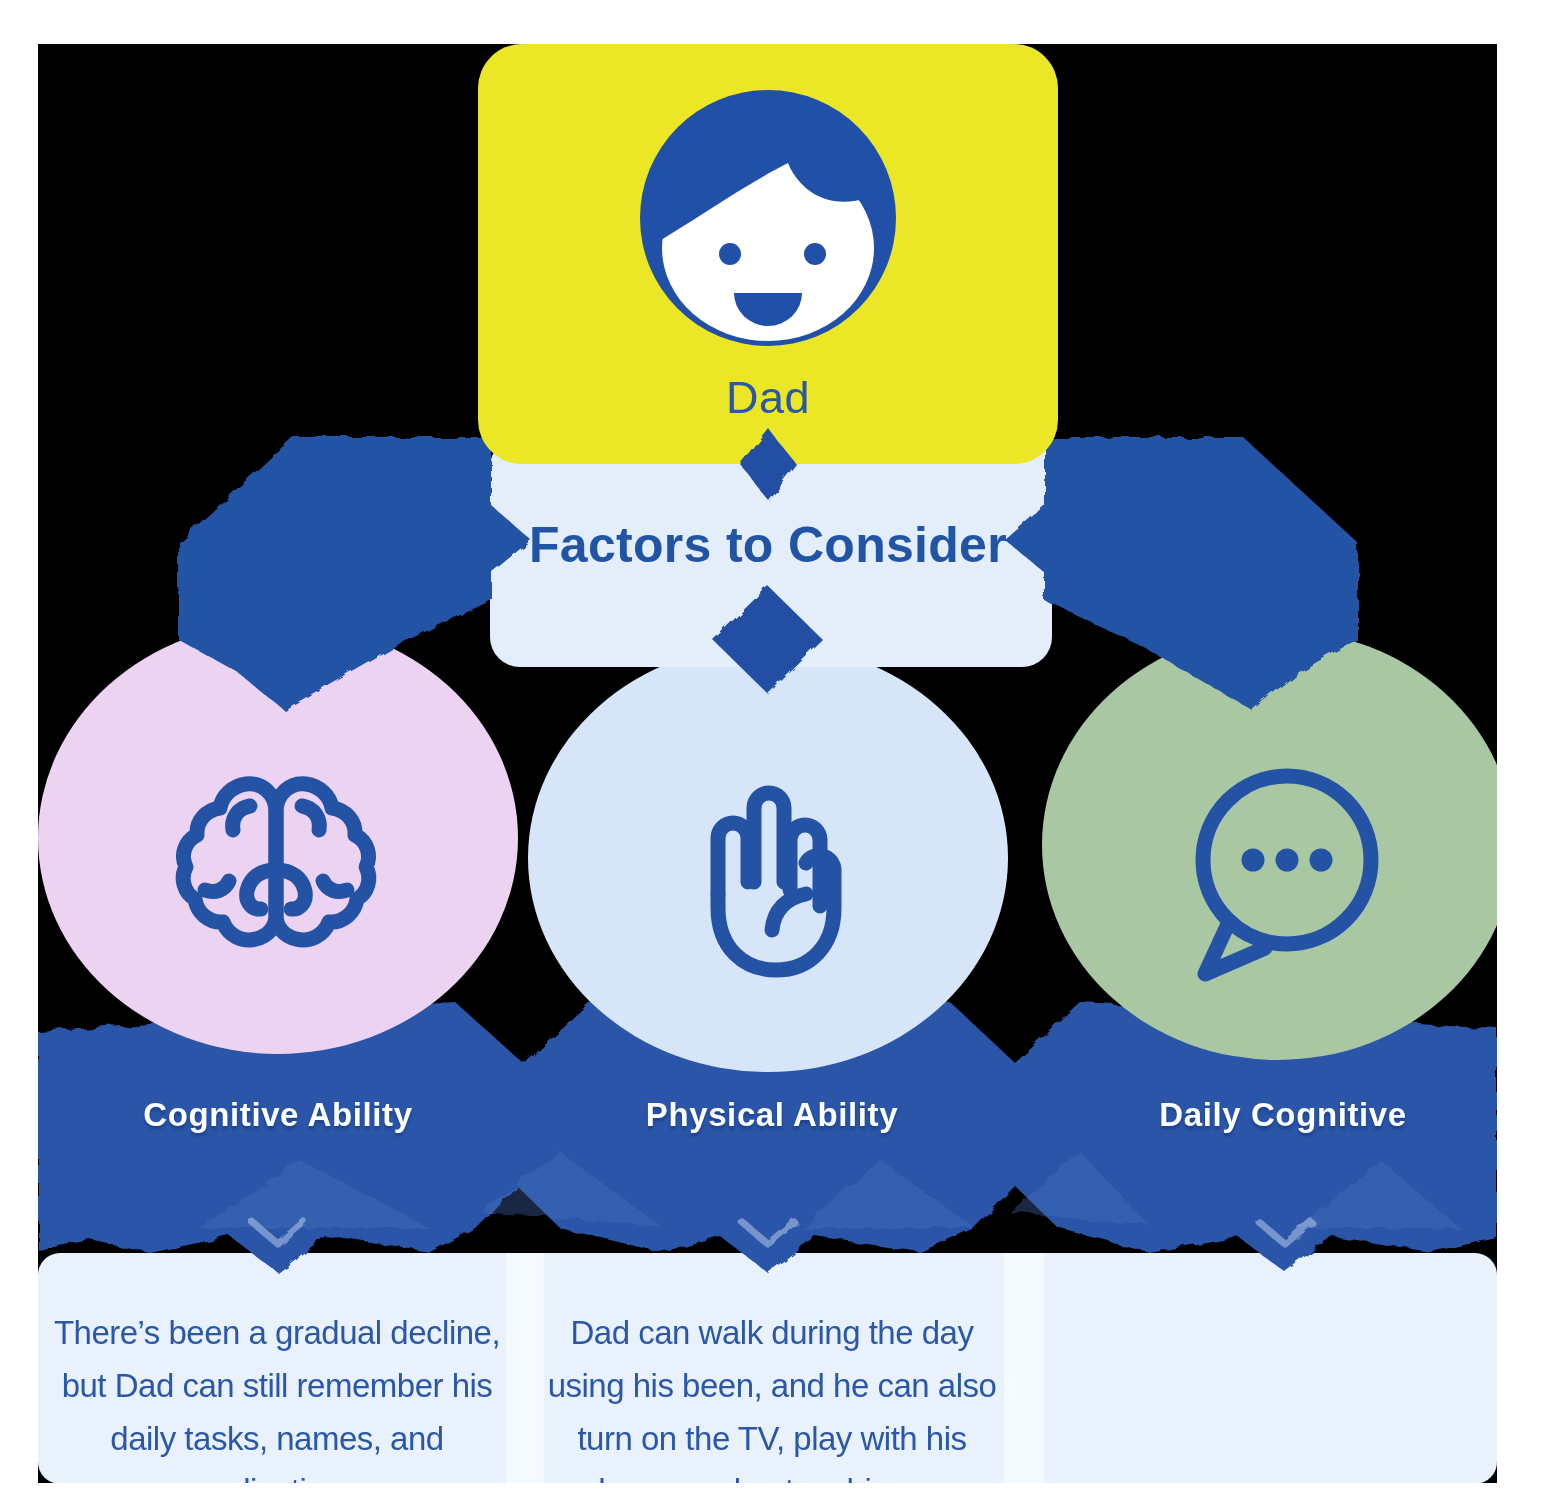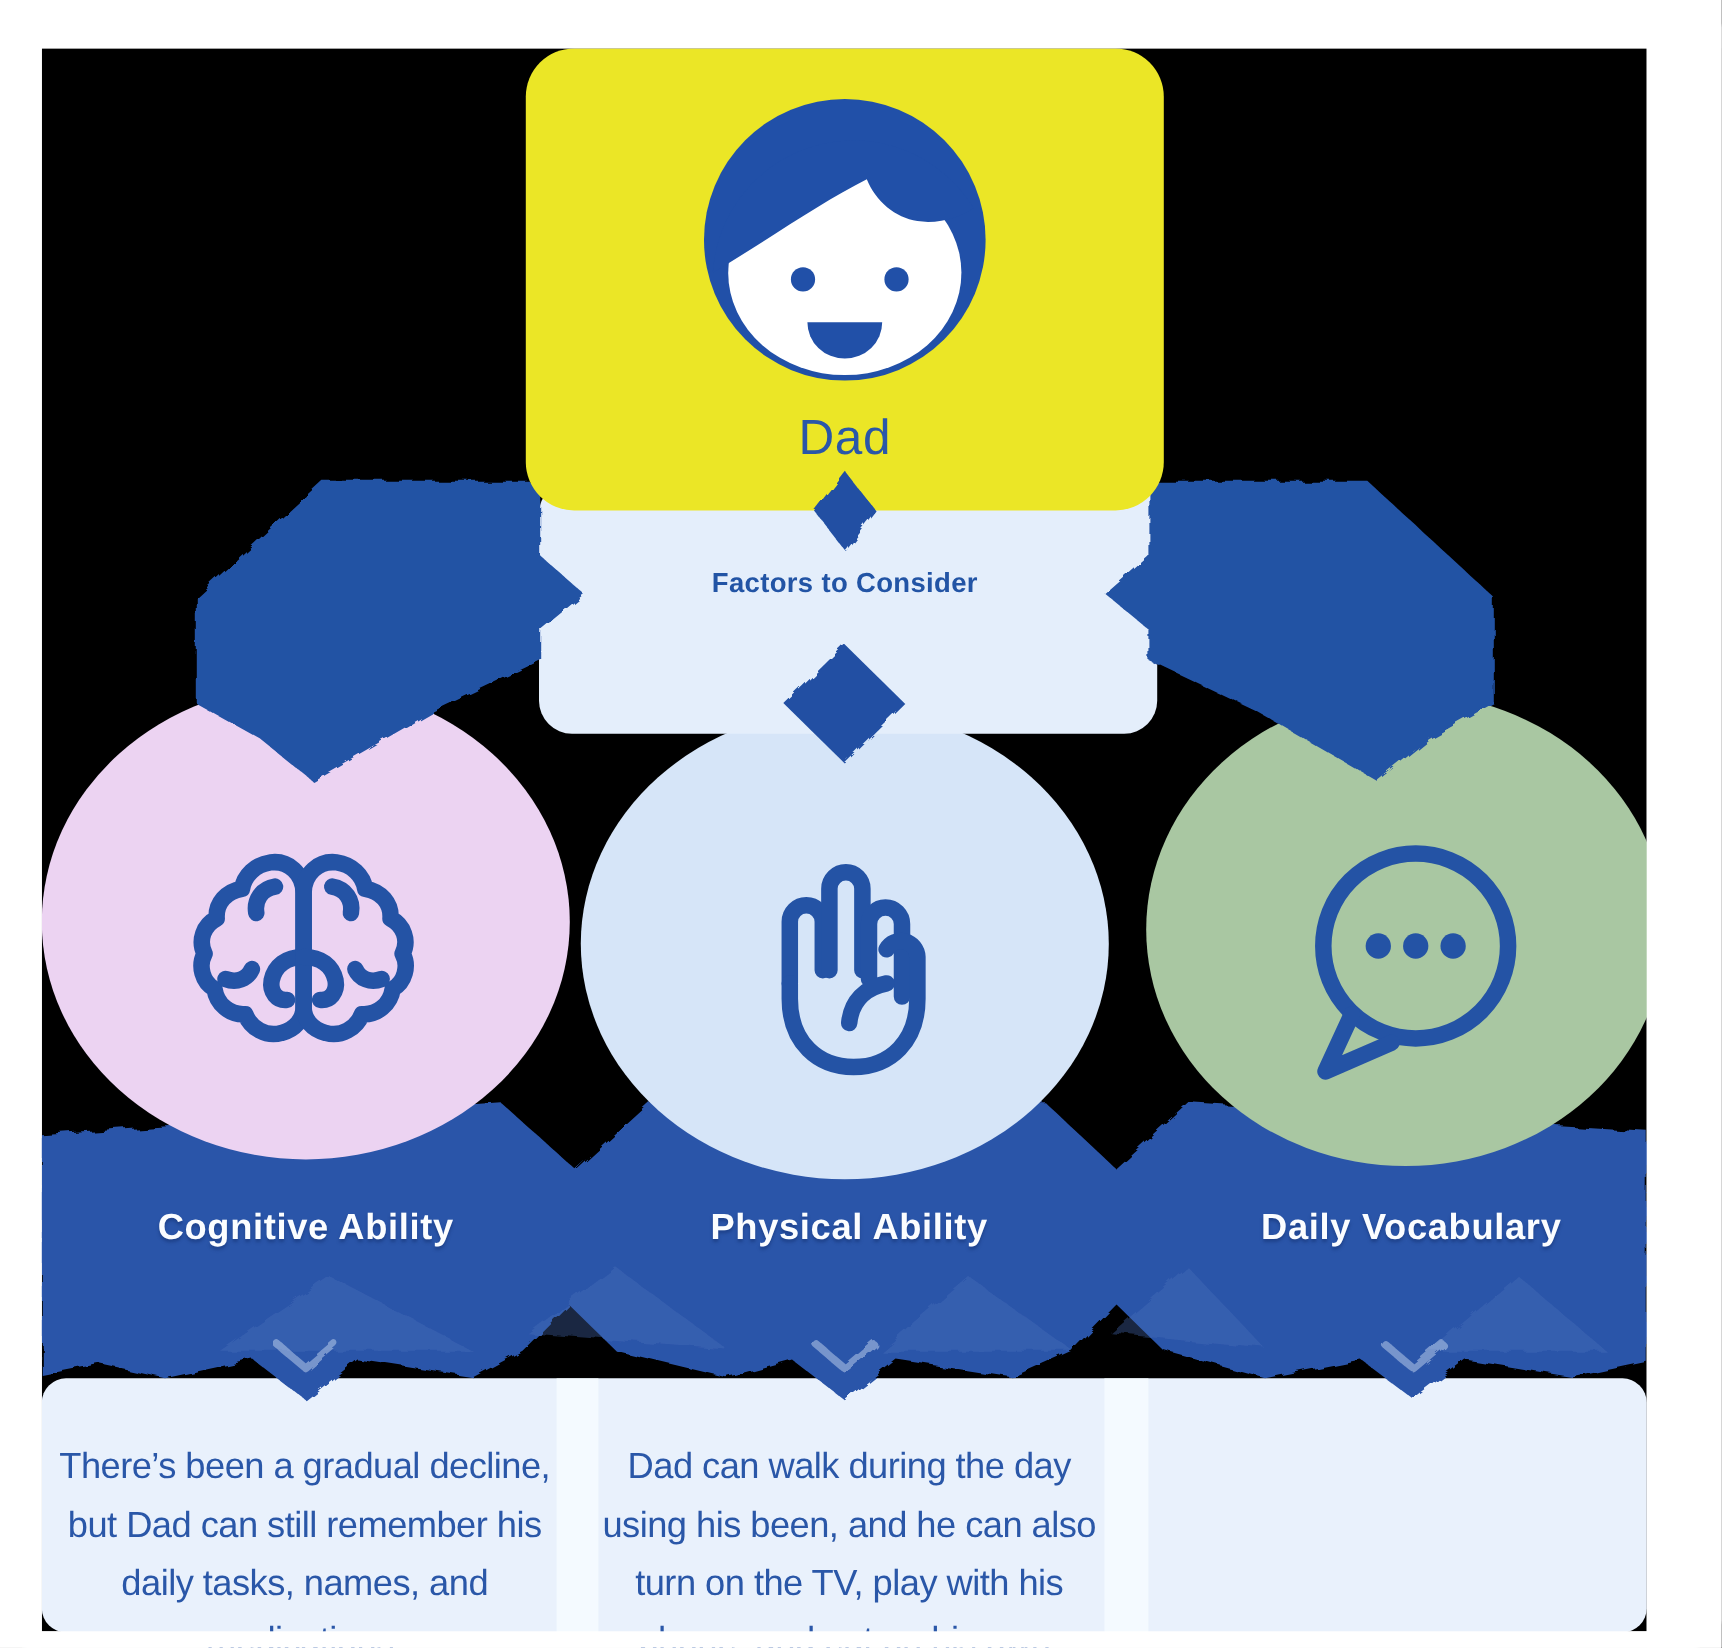--- a/index.html
+++ b/index.html
@@ -2,21 +2,21 @@
 <html><head>
 <meta charset="utf-8">
 <style>
   html,body{margin:0;padding:0;background:#ffffff;}
   #stage{position:relative;width:1565px;height:1498px;background:#ffffff;overflow:hidden;
          font-family:"Liberation Sans","DejaVu Sans",sans-serif;border-radius:25px;}
   #canvas-bg{position:absolute;left:38px;top:44px;width:1459px;height:1439px;background:#000000;}
   svg#art{position:absolute;left:0;top:0;}
   .txt{position:absolute;z-index:10;color:#2a57a8;text-align:center;}
   #root-label{left:618px;top:372px;width:300px;font-size:45px;letter-spacing:.5px;}
-  #hub-title{left:518px;top:516px;width:500px;font-size:25px;font-weight:bold;letter-spacing:.3px;color:#2254a5;}
+  #hub-title{left:518px;top:516px;width:500px;font-size:50px;font-weight:bold;letter-spacing:.3px;color:#2254a5;}
   .factor-label{top:1096px;width:460px;font-size:33px;font-weight:bold;letter-spacing:.6px;color:#fbfdff;
                 text-shadow:0 3px 3px rgba(10,30,80,.35);}
   #label-0{left:48px;} #label-1{left:542px;} #label-2{left:1053px;}
   .desc{top:1297px;height:231px;display:flex;align-items:center;justify-content:center;
         font-size:33px;line-height:1.6;letter-spacing:-0.5px;color:#2a57a8;}
   #desc-0{left:52px;width:450px;}
   #desc-1{left:537px;width:470px;}
   #desc-2{left:1073px;width:395px;}
   .margin{position:absolute;background:#ffffff;z-index:40;}
   #m-top{left:0;top:0;width:1565px;height:44px;}
@@ -123,21 +123,21 @@
       <polygon points="768,428 796,464 768,500 740,464"></polygon>
       <polygon points="768,586 823,640 768,694 713,640"></polygon>
     </g>
   </svg>
 
   <div class="txt" id="root-label">Dad</div>
   <div class="txt" id="hub-title">Factors to Consider</div>
 
   <div class="txt factor-label" id="label-0">Cognitive Ability</div>
   <div class="txt factor-label" id="label-1">Physical Ability</div>
-  <div class="txt factor-label" id="label-2">Daily Vocabulary</div>
+  <div class="txt factor-label" id="label-2">Daily Cognitive</div>
 
   <div class="txt desc" id="desc-0">There’s been a gradual decline, but Dad can still remember his daily tasks, names, and medications.</div>
   <div class="txt desc" id="desc-1">Dad can walk during the day using his been, and he can also turn on the TV, play with his phone, and eat on his own.</div>
 
   <div class="margin" id="m-top"></div>
   <div class="margin" id="m-left"></div>
   <div class="margin" id="m-right"></div>
   <div class="margin" id="m-bottom"></div>
 </div>
 

